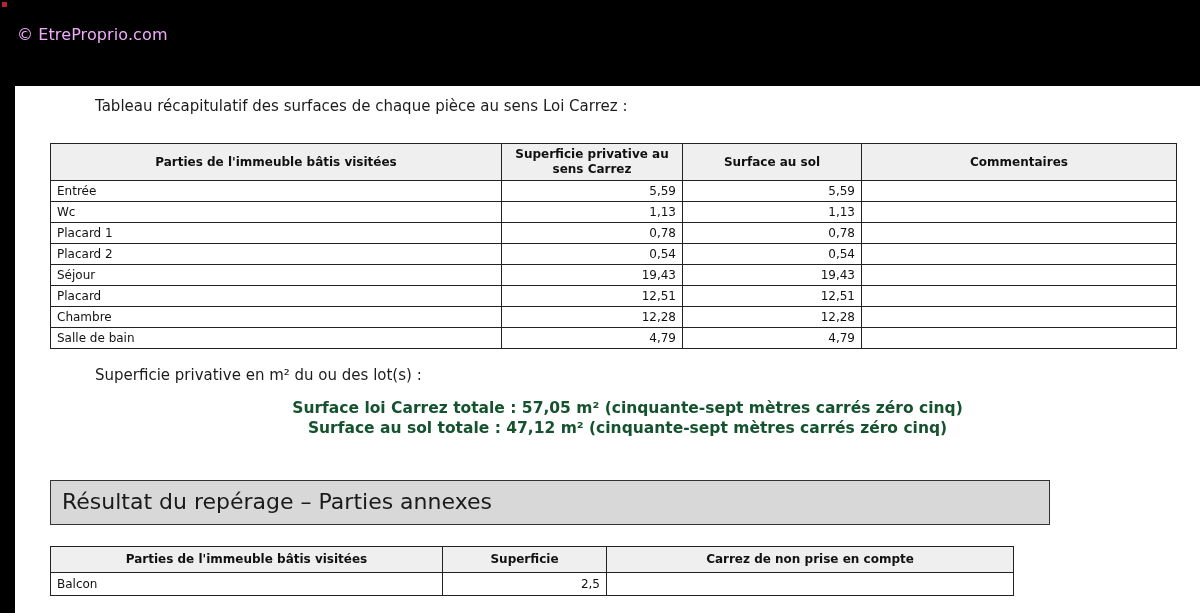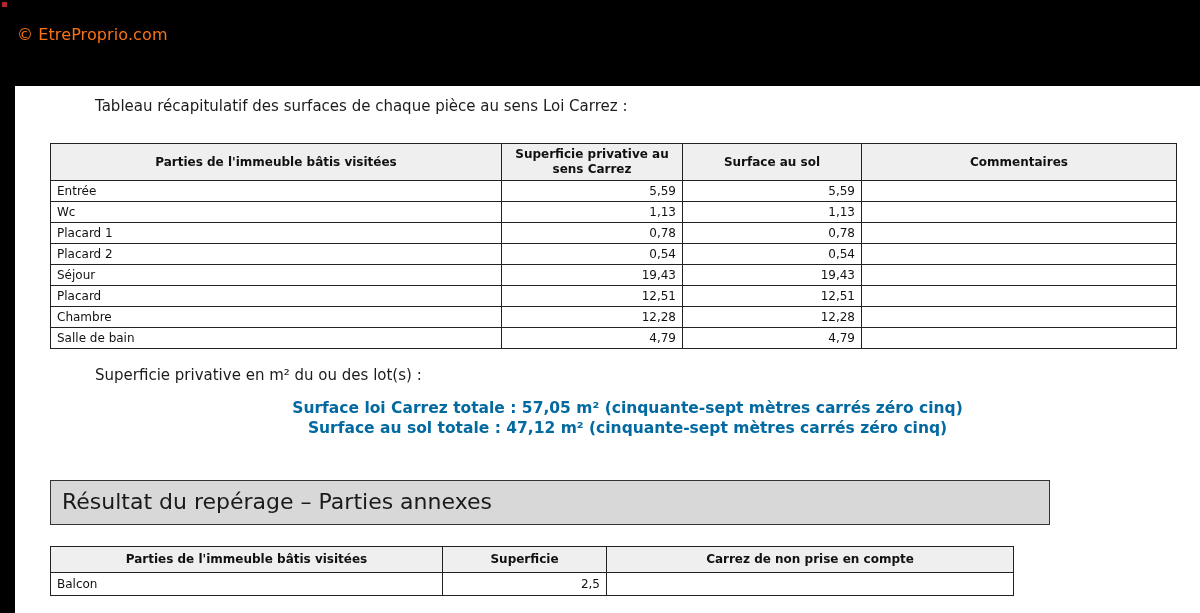--- a/index.html
+++ b/index.html
@@ -1,21 +1,21 @@
 <!DOCTYPE html>
 <html><head>
 <meta charset="utf-8">
 <style>
   * { box-sizing: border-box; margin: 0; padding: 0; }
   html, body { width: 1200px; height: 613px; overflow: hidden; background: #000; }
   body { position: relative; font-family: "DejaVu Sans", "Liberation Sans", sans-serif; color: #111; }
 
   .watermark {
     position: absolute; left: 17px; top: 25px;
-    font-size: 16px; color: #f97316; letter-spacing: 0.1px;
+    font-size: 16px; color: #f0abfc; letter-spacing: 0.1px;
   }
   .red-dot { position: absolute; left: 2px; top: 2px; width: 5px; height: 5px; background: #b3262b; }
 
   .page {
     position: absolute; left: 15px; top: 86px; width: 1185px; height: 527px;
     background: #fff;
   }
 
   .intro {
     position: absolute; left: 80px; top: 11px;
@@ -30,21 +30,21 @@
 
   .main-table { left: 35px; top: 57px; width: 1126px; }
   .main-table th { height: 37px; }
 
   .sub-label {
     position: absolute; left: 80px; top: 280px;
     font-size: 15px; color: #1c1c1c;
   }
   .totals {
     position: absolute; left: 0; width: 1185px; top: 312px;
-    text-align: center; font-weight: bold; font-size: 15.5px; line-height: 20px; color: #0369a1;
+    text-align: center; font-weight: bold; font-size: 15.5px; line-height: 20px; color: #14532d;
   }
   .totals div { padding-left: 40px; }
 
   .banner {
     position: absolute; left: 35px; top: 394px; width: 1000px; height: 45px;
     background: #d8d8d8; border: 1.5px solid #333;
     font-size: 22px; line-height: 42px; padding-left: 11px; color: #1a1a1a;
   }
 
   .annex-table { left: 35px; top: 460px; width: 963px; }

